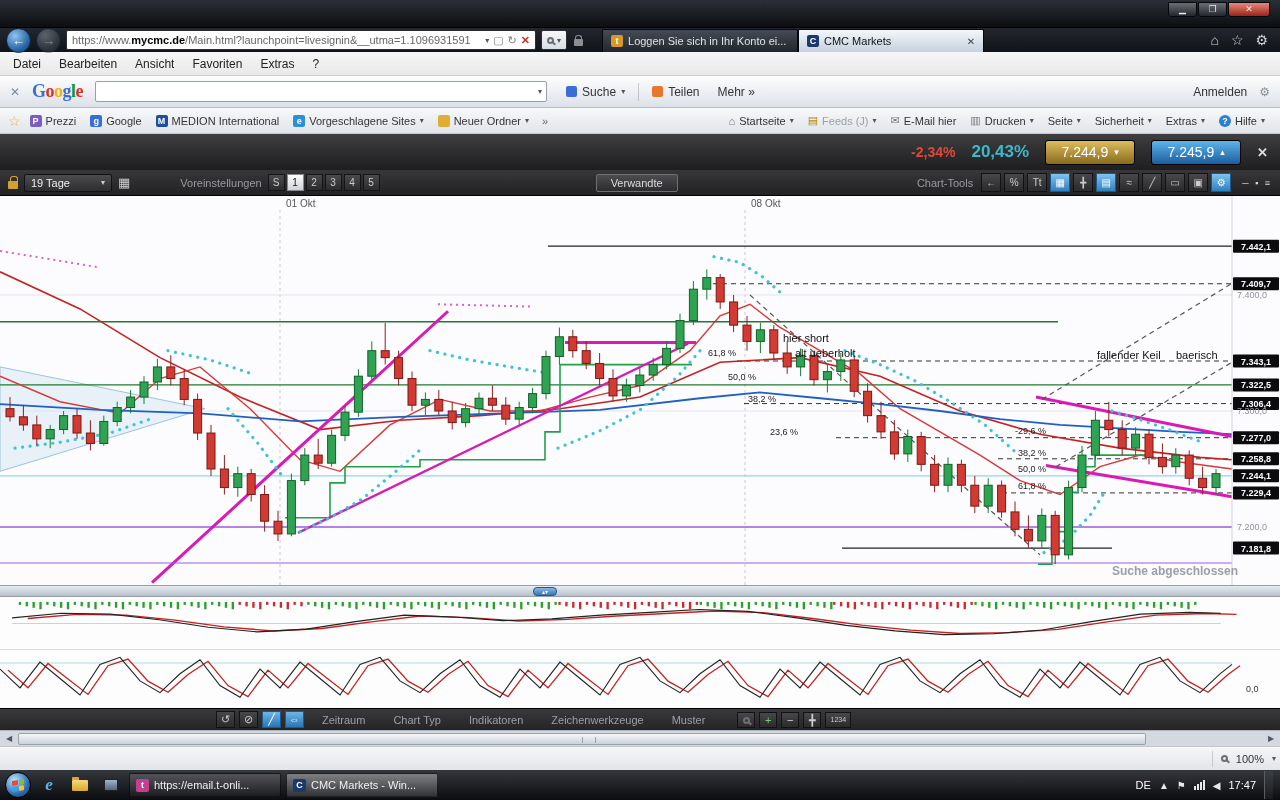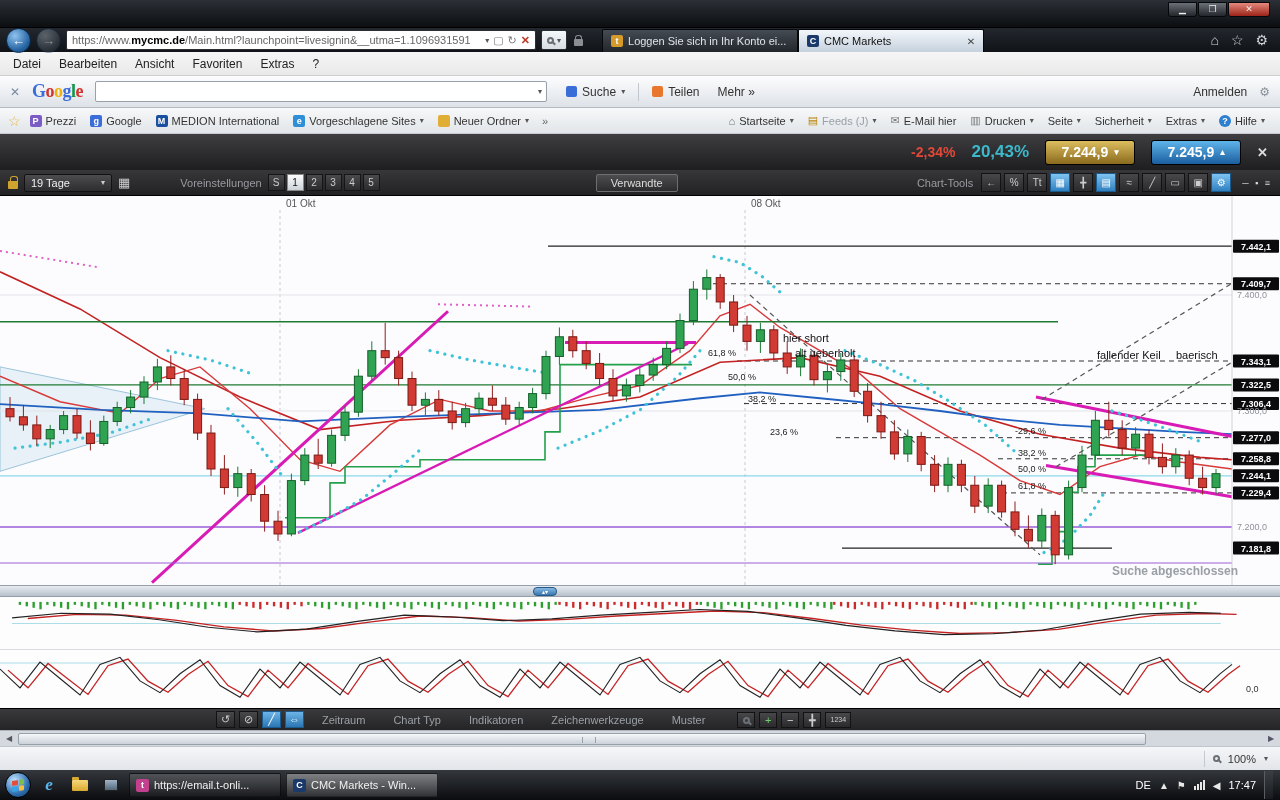--- a/index.html
+++ b/index.html
@@ -56,21 +56,21 @@
 .right-links{margin-left:auto;display:flex;align-items:center}
 .rlink{display:flex;align-items:center;gap:4px;padding:0 7px;height:22px;white-space:nowrap}
 .rlink.disabled{color:#9aa0a6}
 .rlink .glyph{font-size:11px;color:#777}
 .qmark{width:12px;height:12px;border-radius:50%;background:#2e7fd0;color:#fff;font-size:9px;font-weight:bold;text-align:center;line-height:12px}
 
 
 .cmc-header{height:36px;background:linear-gradient(#3e3e40,#1e1e20);display:flex;align-items:center;justify-content:flex-end;padding:0 12px;gap:16px}
 .chg{color:#e0483a;font-weight:bold;font-size:14px}
 .rng{color:#3cbacc;font-weight:bold;font-size:17px}
-.price-btn{min-width:90px;height:25px;border-radius:3px;color:#fff;font-weight:bold;font-size:14px;display:flex;align-items:center;justify-content:center;gap:6px;border:1px solid #000}
+.price-btn{min-width:90px;height:25px;border-radius:3px;color:#fff;font-weight:normal;font-size:14px;display:flex;align-items:center;justify-content:center;gap:6px;border:1px solid #000}
 .price-btn.sell{background:linear-gradient(#dcbd5e,#8a6a1d)}
 .price-btn.buy{background:linear-gradient(#5fb4ea,#1a5e9f)}
 .hdr-x{color:#ddd;font-size:13px;font-weight:bold}
 
 .cmc-toolbar{height:26px;background:linear-gradient(#37373a,#222224);display:flex;align-items:center;padding:7px 8px;gap:6px;font-size:11px;color:#b8b8bc;border-bottom:1px solid #000}
 .padlock2{width:10px;height:8px;background:#cfa32e;border-radius:1px;position:relative;margin-top:4px}
 .padlock2:before{content:'';position:absolute;top:-5px;left:1.5px;width:6px;height:5px;border:1.5px solid #cfa32e;border-bottom:none;border-radius:3px 3px 0 0}
 .period-select{width:88px;height:18px;background:linear-gradient(#4c4c4e,#2d2d2f);border:1px solid #111;border-radius:2px;color:#eee;display:flex;align-items:center;justify-content:space-between;padding:0 6px}
 .cal{color:#ccc;font-size:13px}
 .presets-label{margin-left:44px;color:#9a9aa0}
@@ -98,21 +98,21 @@
 .bb-btn{padding:1px 11px;color:#9aa0a6}
 .zoom-cluster{display:flex;align-items:center;gap:4px;margin-left:14px}
 .zc{width:18px;height:16px;background:linear-gradient(#48484b,#2a2a2c);border:1px solid #121214;color:#ccc;text-align:center;line-height:14px;font-size:11px}
 .zc.plus{color:#6fd06f}.zc.minus{color:#ddd}
 
 .hscroll{height:16px;background:#d4d9df;border-top:1px solid #aeb4bc;display:flex;align-items:center;padding:0 1px}
 .hs-arrow{width:16px;height:14px;color:#556;font-size:8px;text-align:center;line-height:14px}
 .hs-thumb{margin-left:1px;width:1128px;height:12px;background:linear-gradient(#f5f7f9,#ccd2d9);border:1px solid #98a0aa;border-radius:2px;position:relative}
 .hs-grip{position:absolute;left:50%;top:3px;width:14px;height:6px;border-left:1px solid #98a0aa;border-right:1px solid #98a0aa}
 
-.statusbar{height:24px;background:linear-gradient(#f5f6f8,#e2e5e9);border-top:1px solid #c2c6cc;display:flex;align-items:center;justify-content:flex-end;padding-right:12px;font-size:11px;color:#333;gap:8px}
+.statusbar{height:24px;background:linear-gradient(#f5f6f8,#e2e5e9);border-top:1px solid #c2c6cc;display:flex;align-items:center;justify-content:flex-end;padding-right:4px;font-size:11px;color:#333;gap:8px}
 .sb-sep{width:1px;height:16px;background:#c5c9cf}
 
 
 .taskbar{height:30px;background:linear-gradient(#34373c,#0a0c0f);display:flex;align-items:center;padding:0 5px;gap:5px}
 .start-orb{width:26px;height:26px;border-radius:50%;background:radial-gradient(circle at 35% 30%,#bfe3ff,#2f6fb0 60%,#123a66);border:1px solid #000;display:grid;place-items:center;flex:0 0 auto}
 .orb-flag{width:12px;height:11px;display:grid;grid-template-columns:1fr 1fr;grid-template-rows:1fr 1fr;gap:1px;transform:skewY(-8deg)}
 .orb-flag span{border-radius:1px}
 .task-icon{width:26px;height:24px;display:grid;place-items:center;border-radius:2px;color:#fff}
 .ie-e{color:#58b6ec;font-size:17px;font-style:italic;font-weight:bold;font-family:"Liberation Serif",serif}
 .folder{width:16px;height:11px;background:linear-gradient(#f5d87a,#d8a92f);border-radius:1px;position:relative}

